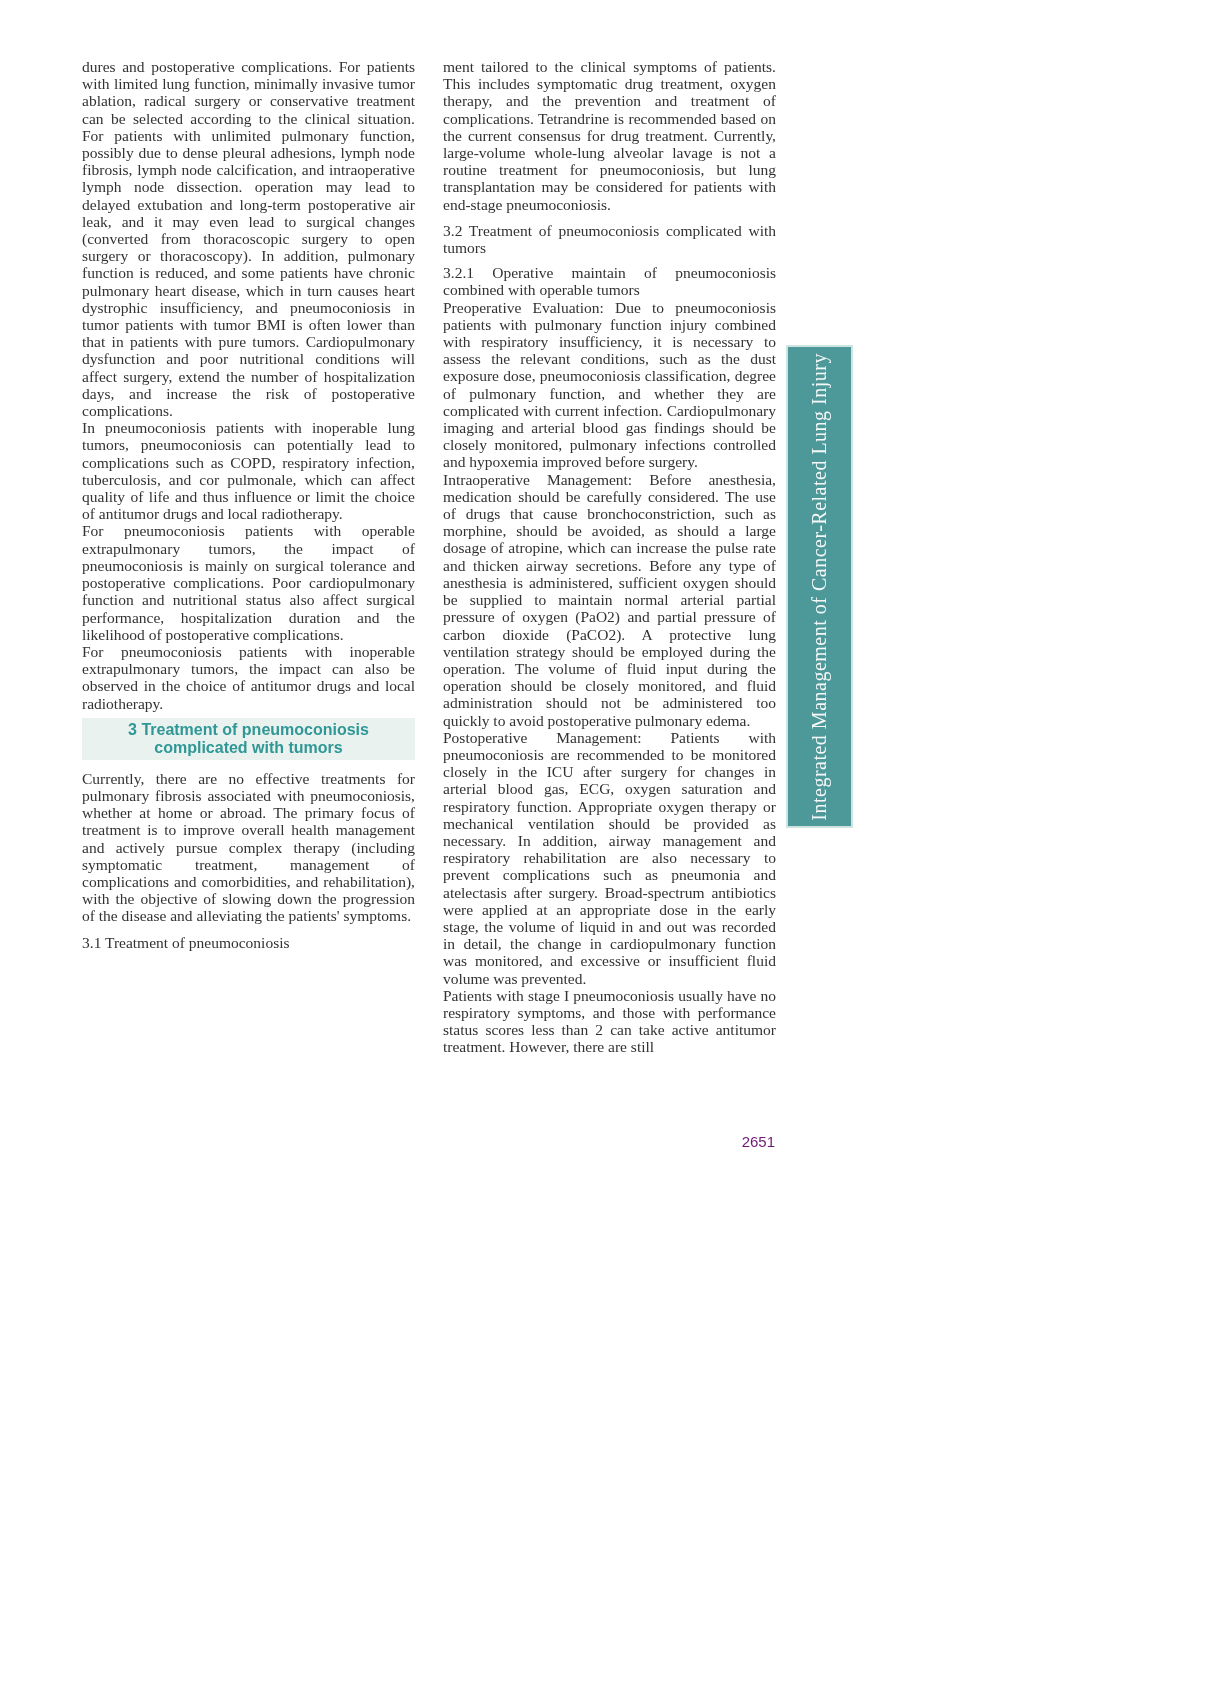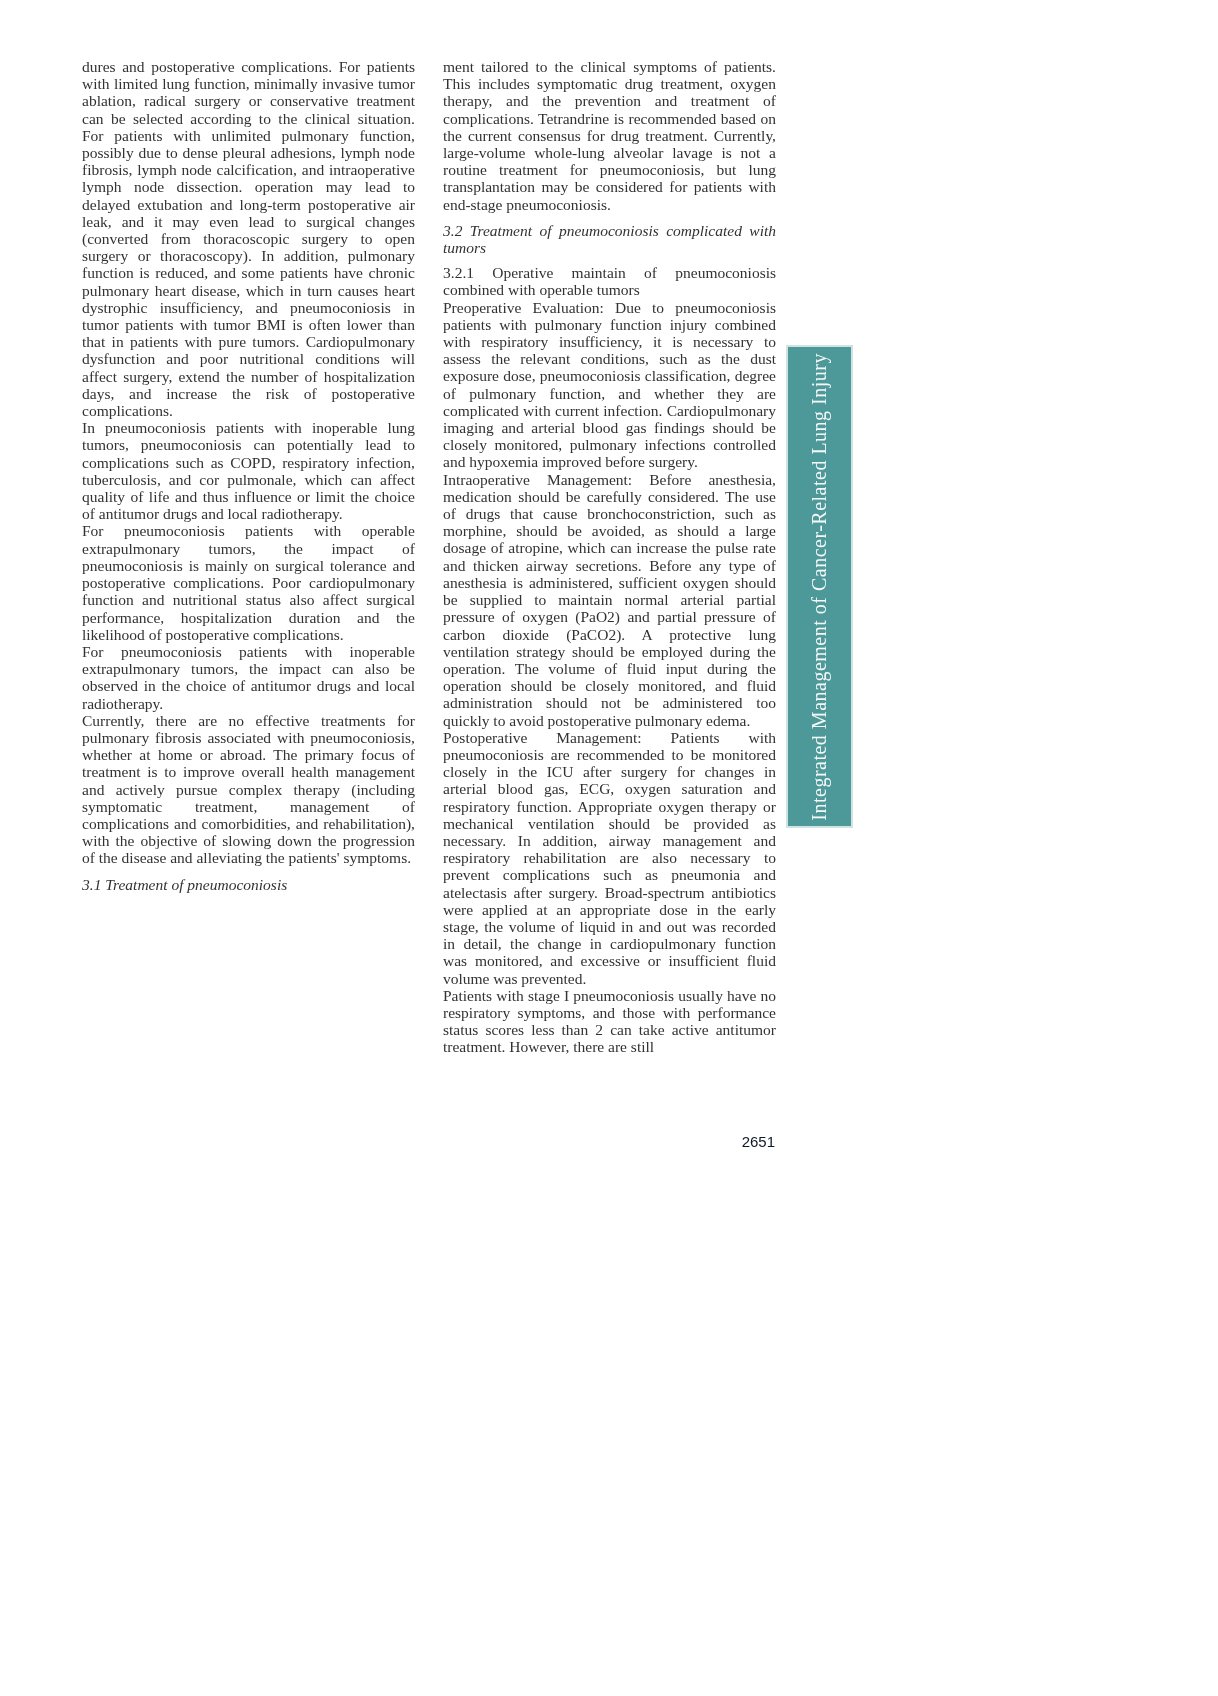--- a/index.html
+++ b/index.html
@@ -17,52 +17,53 @@
   }
   .page{position:absolute;inset:0;}
   .col{
     position:absolute;top:58px;width:333px;
     font-size:15.5px;line-height:17.2px;color:var(--body-text);
   }
   .col-left{left:82px;}
   .col-right{left:443px;}
   .block{margin:0;}
   .block.body{text-align:justify;}
-  .block.heading{text-align:justify;margin:9px 0 8px 0;font-style:italic;}
+  .block.heading{text-align:justify;margin:9px 0 8px 0;}
   .block.box_heading{
     margin:6px 0 10px 0;padding:3px 6px;
     background:var(--box-bg);color:var(--accent);
     font-family:"Liberation Sans", sans-serif;font-weight:bold;
     font-size:16px;line-height:18px;text-align:center;
   }
   .side-tab{
     position:absolute;left:786px;top:345px;width:67px;height:483px;
     background:var(--tab-bg);border:2px solid var(--tab-border);
     box-sizing:border-box;
     display:flex;align-items:center;justify-content:center;
   }
   .side-tab-text{
     writing-mode:vertical-rl;transform:rotate(180deg);
     white-space:nowrap;color:var(--tab-text);
     font-family:"Liberation Serif", serif;font-size:20px;letter-spacing:0.5px;
   }
   .page-number{
     position:absolute;top:1133px;left:640px;width:135px;text-align:right;
-    font-family:"Liberation Sans", sans-serif;font-size:15px;color:#0f172a;
+    font-family:"Liberation Sans", sans-serif;font-size:15px;color:#701a75;
   }
 </style>
 </head>
 <body>
 
 <div class="page">
   <div class="col col-left" id="col-left">
       <div class="block body">dures and postoperative complications. For patients with limited lung function, minimally invasive tumor ablation, radical surgery or conservative treatment can be selected according to the clinical situation. For patients with unlimited pulmonary function, possibly due to dense pleural adhesions, lymph node fibrosis, lymph node calcification, and intraoperative lymph node dissection. operation may lead to delayed extubation and long-term postoperative air leak, and it may even lead to surgical changes (converted from thoracoscopic surgery to open surgery or thoracoscopy). In addition, pulmonary function is reduced, and some patients have chronic pulmonary heart disease, which in turn causes heart dystrophic insufficiency, and pneumoconiosis in tumor patients with tumor BMI is often lower than that in patients with pure tumors. Cardiopulmonary dysfunction and poor nutritional conditions will affect surgery, extend the number of hospitalization days, and increase the risk of postoperative complications.</div>
       <div class="block body">In pneumoconiosis patients with inoperable lung tumors, pneumoconiosis can potentially lead to complications such as COPD, respiratory infection, tuberculosis, and cor pulmonale, which can affect quality of life and thus influence or limit the choice of antitumor drugs and local radiotherapy.</div>
       <div class="block body">For pneumoconiosis patients with operable extrapulmonary tumors, the impact of pneumoconiosis is mainly on surgical tolerance and postoperative complications. Poor cardiopulmonary function and nutritional status also affect surgical performance, hospitalization duration and the likelihood of postoperative complications.</div>
       <div class="block body">For pneumoconiosis patients with inoperable extrapulmonary tumors, the impact can also be observed in the choice of antitumor drugs and local radiotherapy.</div>
+      <div class="block box_heading">3 Treatment of pneumoconiosis complicated with tumors</div>
       <div class="block body">Currently, there are no effective treatments for pulmonary fibrosis associated with pneumoconiosis, whether at home or abroad. The primary focus of treatment is to improve overall health management and actively pursue complex therapy (including symptomatic treatment, management of complications and comorbidities, and rehabilitation), with the objective of slowing down the progression of the disease and alleviating the patients' symptoms.</div>
       <div class="block heading">3.1 Treatment of pneumoconiosis</div>
     </div>
   <div class="col col-right" id="col-right">
       <div class="block body">ment tailored to the clinical symptoms of patients. This includes symptomatic drug treatment, oxygen therapy, and the prevention and treatment of complications. Tetrandrine is recommended based on the current consensus for drug treatment. Currently, large-volume whole-lung alveolar lavage is not a routine treatment for pneumoconiosis, but lung transplantation may be considered for patients with end-stage pneumoconiosis.</div>
       <div class="block heading">3.2 Treatment of pneumoconiosis complicated with tumors</div>
       <div class="block body">3.2.1 Operative maintain of pneumoconiosis combined with operable tumors</div>
       <div class="block body">Preoperative Evaluation: Due to pneumoconiosis patients with pulmonary function injury combined with respiratory insufficiency, it is necessary to assess the relevant conditions, such as the dust exposure dose, pneumoconiosis classification, degree of pulmonary function, and whether they are complicated with current infection. Cardiopulmonary imaging and arterial blood gas findings should be closely monitored, pulmonary infections controlled and hypoxemia improved before surgery.</div>
       <div class="block body">Intraoperative Management: Before anesthesia, medication should be carefully considered. The use of drugs that cause bronchoconstriction, such as morphine, should be avoided, as should a large dosage of atropine, which can increase the pulse rate and thicken airway secretions. Before any type of anesthesia is administered, sufficient oxygen should be supplied to maintain normal arterial partial pressure of oxygen (PaO2) and partial pressure of carbon dioxide (PaCO2). A protective lung ventilation strategy should be employed during the operation. The volume of fluid input during the operation should be closely monitored, and fluid administration should not be administered too quickly to avoid postoperative pulmonary edema.</div>
       <div class="block body">Postoperative Management: Patients with pneumoconiosis are recommended to be monitored closely in the ICU after surgery for changes in arterial blood gas, ECG, oxygen saturation and respiratory function. Appropriate oxygen therapy or mechanical ventilation should be provided as necessary. In addition, airway management and respiratory rehabilitation are also necessary to prevent complications such as pneumonia and atelectasis after surgery. Broad-spectrum antibiotics were applied at an appropriate dose in the early stage, the volume of liquid in and out was recorded in detail, the change in cardiopulmonary function was monitored, and excessive or insufficient fluid volume was prevented.</div>

